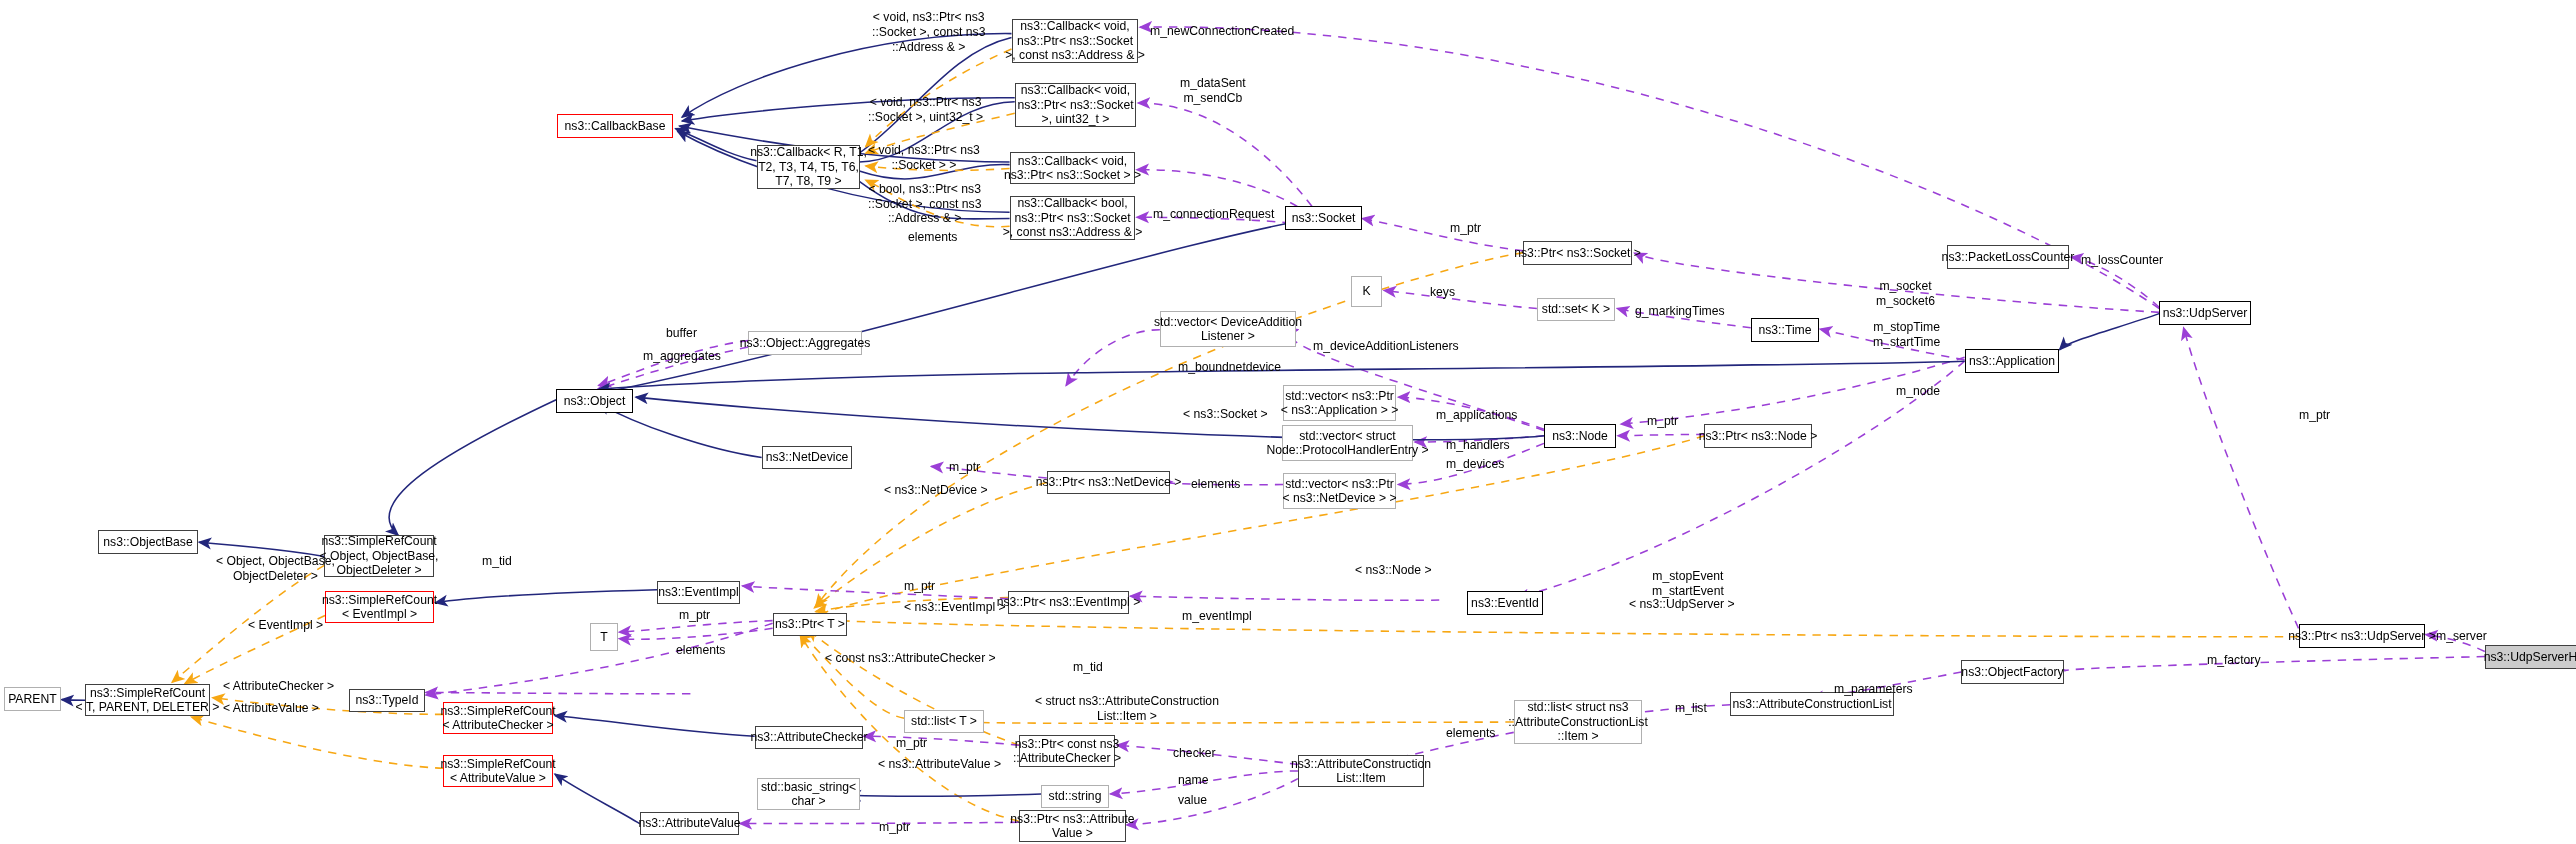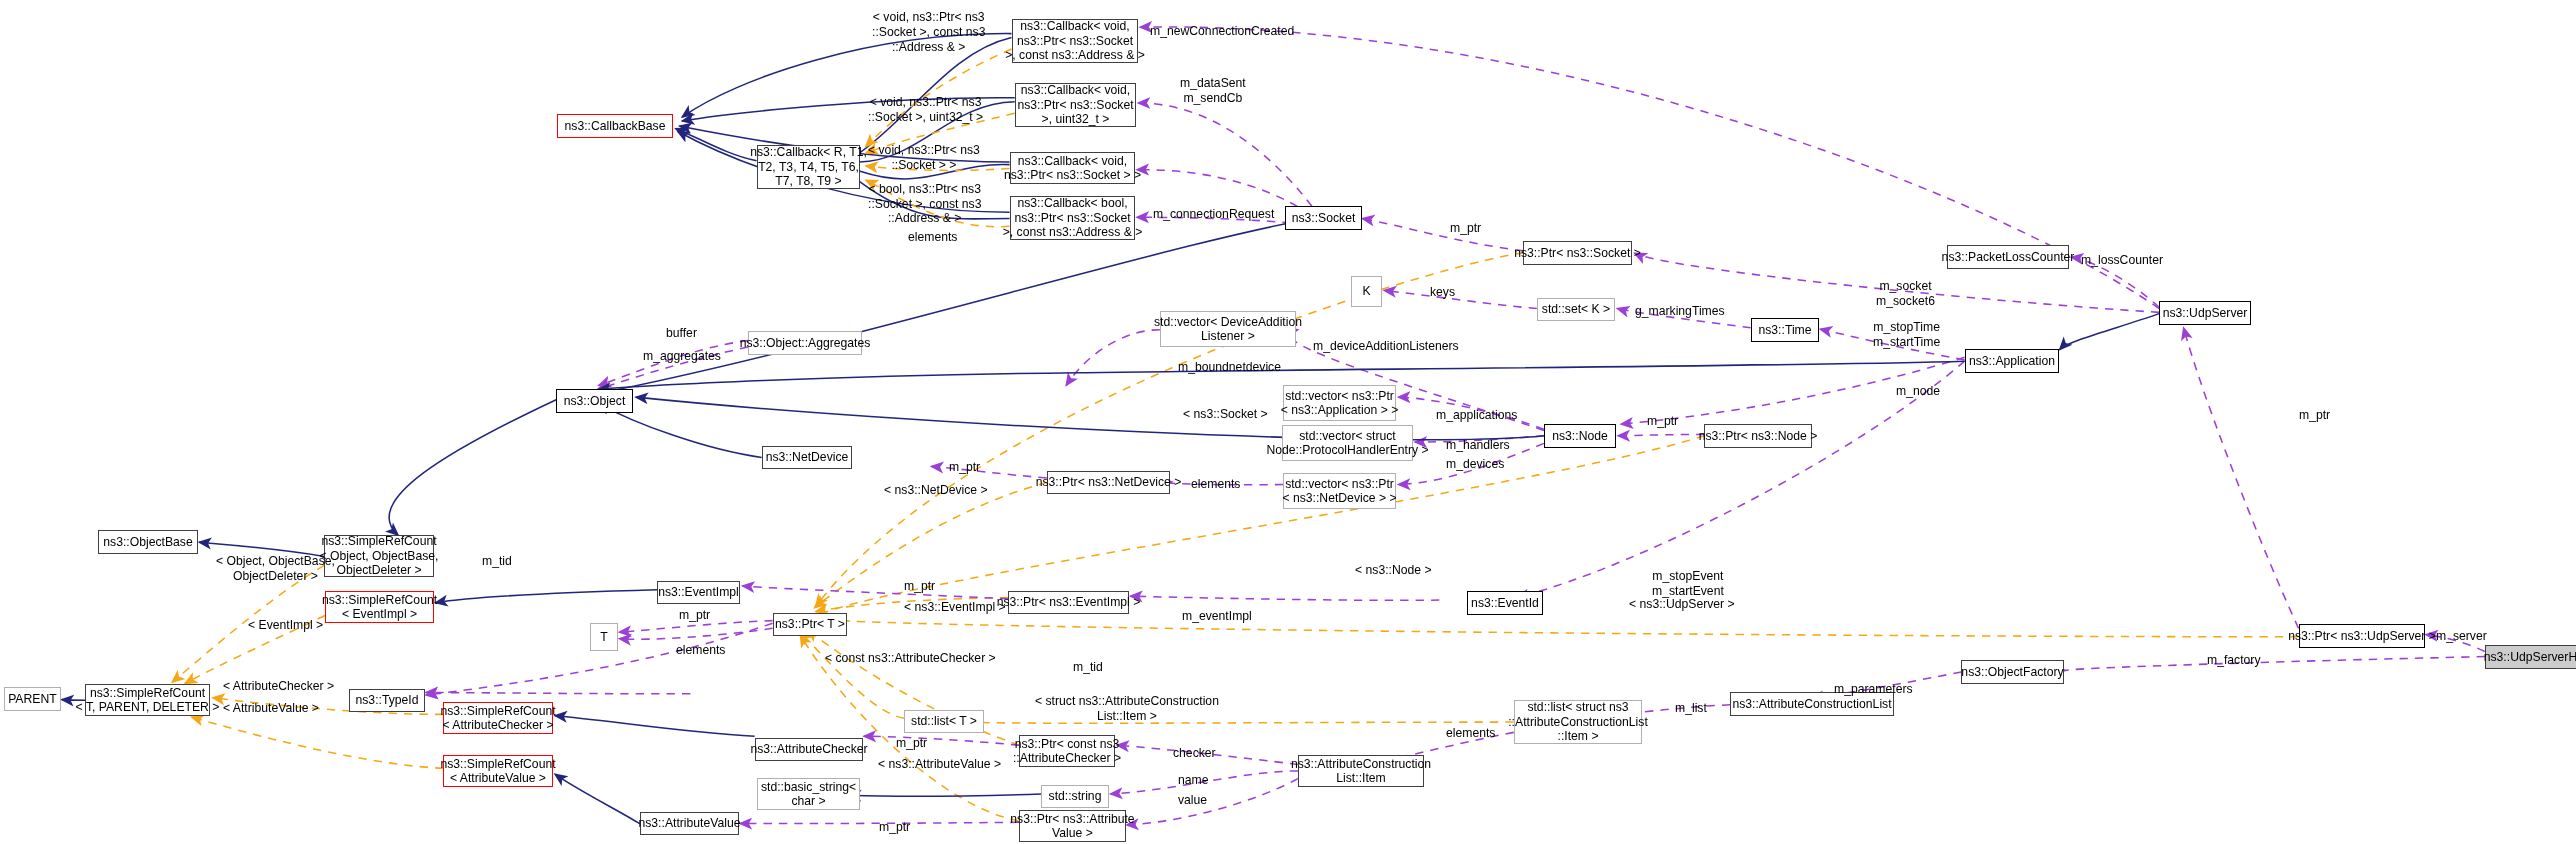--- a/index.html
+++ b/index.html
@@ -197,21 +197,21 @@
     <div class="node n-black" style="left: 2299px; top: 624px; width: 126px; height: 24.4px;">ns3::Ptr&lt; ns3::UdpServer &gt;</div>
     <div class="node n-fill" style="left: 2485px; top: 645px; width: 118px; height: 24.4px;">ns3::UdpServerHelper</div>
     <div class="node n-solid" style="left: 1961px; top: 660px; width: 103px; height: 24.4px;">ns3::ObjectFactory</div>
     <div class="node n-solid" style="left: 85px; top: 684px; width: 125px; height: 32px;">ns3::SimpleRefCount
 &lt; T, PARENT, DELETER &gt;</div>
     <div class="node n-grey" style="left: 3.9px; top: 687px; width: 57px; height: 24.4px;">PARENT</div>
     <div class="node n-red" style="left: 443px; top: 702px; width: 110px; height: 32px;">ns3::SimpleRefCount
 &lt; AttributeChecker &gt;</div>
     <div class="node n-red" style="left: 443px; top: 755px; width: 110px; height: 32px;">ns3::SimpleRefCount
 &lt; AttributeValue &gt;</div>
-    <div class="node n-solid" style="left: 755px; top: 726px; width: 108px; height: 23px; margin-top: 12px;">ns3::AttributeChecker</div>
+    <div class="node n-solid" style="left: 755px; top: 726px; width: 108px; height: 23px;">ns3::AttributeChecker</div>
     <div class="node n-grey" style="left: 904px; top: 710px; width: 80px; height: 23px;">std::list&lt; T &gt;</div>
     <div class="node n-solid" style="left: 1019px; top: 735px; width: 96px; height: 32px;">ns3::Ptr&lt; const ns3
 ::AttributeChecker &gt;</div>
     <div class="node n-grey" style="left: 757px; top: 778px; width: 103px; height: 32px;">std::basic_string&lt;
 char &gt;</div>
     <div class="node n-grey" style="left: 1041px; top: 785px; width: 68px; height: 23px;">std::string</div>
     <div class="node n-solid" style="left: 640px; top: 812px; width: 99px; height: 23px;">ns3::AttributeValue</div>
     <div class="node n-solid" style="left: 1019px; top: 810px; width: 107px; height: 32px;">ns3::Ptr&lt; ns3::Attribute
 Value &gt;</div>
     <div class="node n-solid" style="left: 1298px; top: 755px; width: 126px; height: 32px;">ns3::AttributeConstruction

